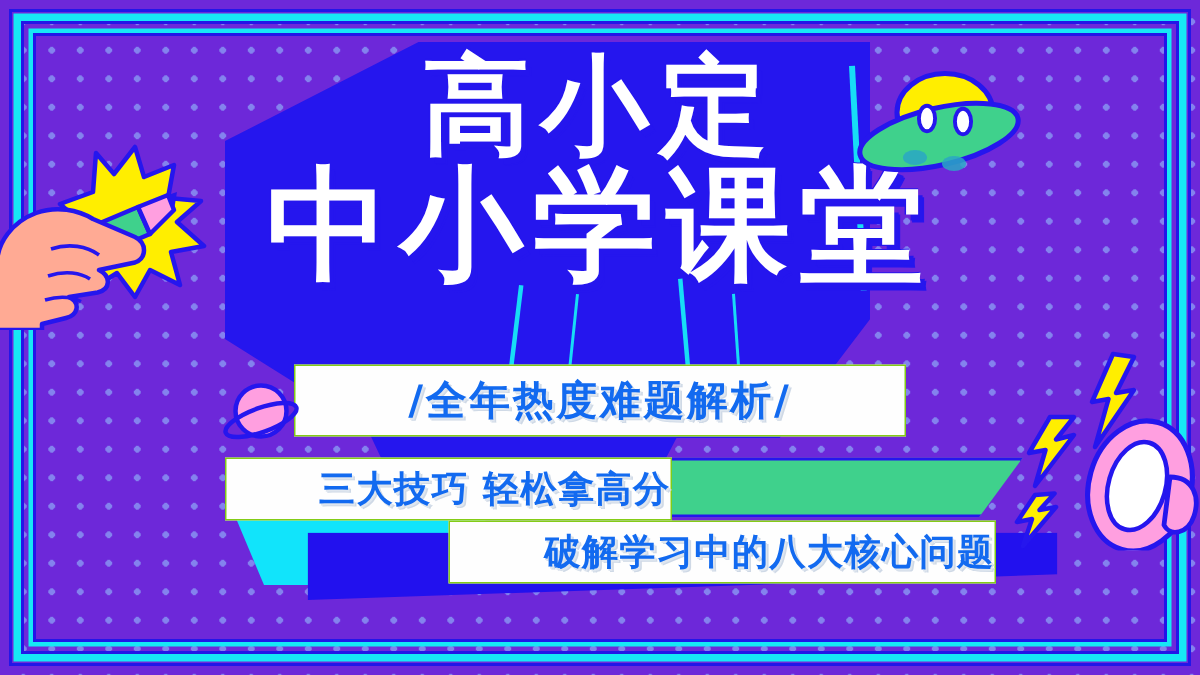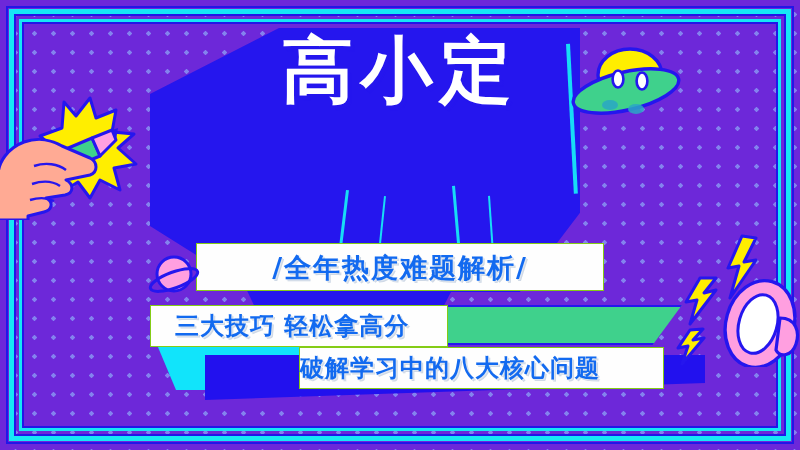--- a/index.html
+++ b/index.html
@@ -114,24 +114,24 @@
     white-space:nowrap;
     line-height:1;
     text-shadow:
       1px 1px 0 #dfe6ef,
       2px 2px 0 #cfd9e6;
   }
 
   #banner-main { left:196px; top:243px; width:408px; height:48px; justify-content:center; }
   #banner-main .btxt { font-size:27px; letter-spacing:2px; }
 
-  #banner-skills { left:150px; top:305px; width:298px; height:42px; padding-left:24px; }
+  #banner-skills { left:150px; top:305px; width:298px; height:42px; padding-left:24px;justify-content:flex-end; }
   #banner-skills .btxt { font-size:24px; letter-spacing:1px; }
 
-  #banner-core { left:299px; top:347px; width:365px; height:42px; justify-content:flex-start; }
+  #banner-core { left:299px; top:347px; width:365px; height:42px; justify-content:flex-end; }
   #banner-core .btxt { font-size:24px; letter-spacing:1px; }
 
   
   #hand-group { position:absolute; left:-6px; top:80px; width:180px; height:140px; z-index:7; }
 
   
   #ufo { position:absolute; left:570px; top:45px; width:120px; height:80px; z-index:7; }
 
   
   #planet { position:absolute; left:148px; top:250px; width:54px; height:54px; z-index:9; }
@@ -152,20 +152,21 @@
   <div class="streak s3"></div>
   <div class="streak s4"></div>
   <div class="streak s5"></div>
 
   <div id="cyan-trap"></div>
   <div id="blue-slab"></div>
   <div id="green-shape"></div>
 
   <div id="title-wrap">
     <div class="tline" id="title-line1">高小定</div>
+    <div class="tline" id="title-line2">中小学课堂</div>
   </div>
 
   <div class="banner" id="banner-main">
     <span class="btxt">/全年热度难题解析/</span>
   </div>
 
   <div class="banner" id="banner-skills">
     <span class="btxt">三大技巧  轻松拿高分</span>
   </div>
 

